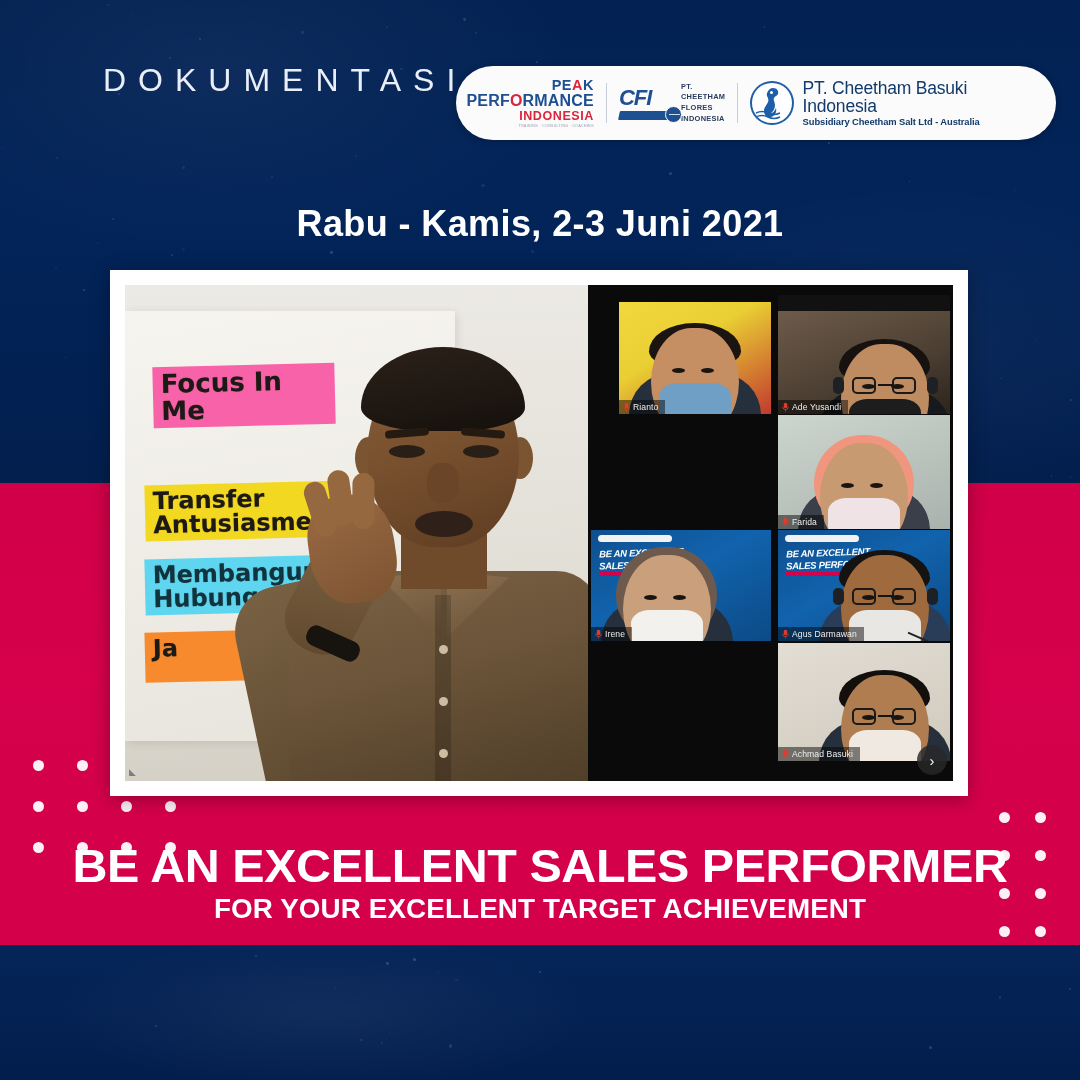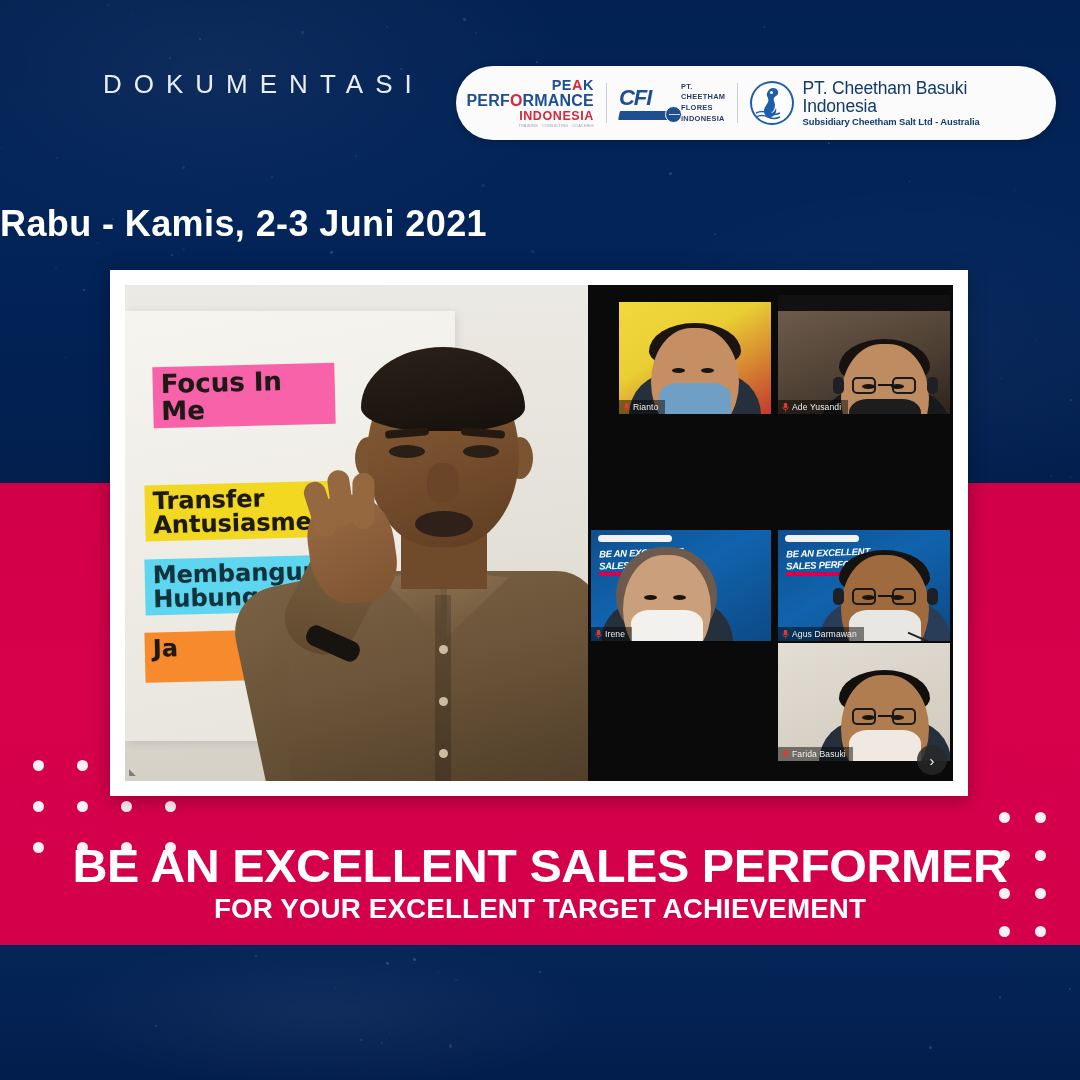--- a/index.html
+++ b/index.html
@@ -33,23 +33,23 @@
     position:absolute; left:0; top:945px; width:1080px; height:135px;
     background:
       radial-gradient(ellipse 420px 120px at 30% 50%, rgba(255,255,255,.05), rgba(255,255,255,0) 65%),
       linear-gradient(180deg,#052558 0%,#021e4d 100%);
   }
   .starfield { position:absolute; inset:0; pointer-events:none; }
   .star { position:absolute; background:rgba(255,255,255,.35); border-radius:50%; }
 
   
   .dokumentasi {
-    position:absolute; left:103px; top:69px;
+    position:absolute; left:103px; top:62px;
     color:#e9eef8;
-    font-size:26px;
+    font-size:32px;
     letter-spacing:12px;
     font-weight:400;
   }
 
   
   .logo-bar {
     position:absolute; left:456px; top:66px;
     width:600px; height:74px;
     background:#fbfbfb;
     border-radius:37px;
@@ -96,21 +96,21 @@
     width:44px; height:44px; border-radius:50%;
     border:2px solid #1f5fa9; position:relative; overflow:hidden; background:#fff;
   }
   .cgi-mark svg { position:absolute; left:0; top:0; }
   .cgi-t1 { font-size:17.5px; color:#123a6b; line-height:1.05; letter-spacing:-.2px; }
   .cgi-t2 { font-size:9.4px; font-weight:bold; color:#123a6b; letter-spacing:-.1px; margin-top:1px; }
 
   
   .event-date {
     position:absolute; left:0; top:203px; width:1080px;
-    text-align:left; color:#fff;
+    text-align:center; color:#fff;
     font-size:36px; font-weight:bold; letter-spacing:.4px;
   }
 
   
   .dot-grid { position:absolute; display:grid; }
   .dot-grid span { width:11px; height:11px; border-radius:50%; background:#fdf0f4; }
   #dots-left  { left:33px; top:760px; grid-template-columns:repeat(4,44px); grid-template-rows:repeat(3,41px); }
   #dots-right { left:999px; top:812px; grid-template-columns:repeat(2,36px); grid-template-rows:repeat(4,38px); }
 
   
@@ -516,20 +516,40 @@
               <div class="nametag">
                 <svg class="mic-icon" viewBox="0 0 8 11">
                   <rect x="2" y="0.6" width="4" height="6.4" rx="2" fill="#e23b2e"></rect>
                   <path d="M0.8 5.2a3.2 3.2 0 0 0 6.4 0" stroke="#e23b2e" stroke-width="1" fill="none"></path>
                   <rect x="3.6" y="8.2" width="0.9" height="2.3" fill="#e23b2e"></rect>
                 </svg>
                 <span>Ade Yusandi</span>
               </div>
             </div>
           </div>
+          <div class="tile" style="left: 190px; top: 130px; width: 172px; height: 114px;">
+            <div class="tile-video" style="background: linear-gradient(160deg, rgb(205, 213, 207) 0%, rgb(169, 178, 172) 100%);">
+              <div style="position: absolute; inset: 0px;">
+                <div class="person-body" style="left:20px;top:73.36px;width:132px;height:114px;background:#3a3f4a;"></div>
+                <div class="person-hair" style="left:35.84px;top:20px;width:100.32px;height:87.48px;background:#f0967f;border-radius:48% 48% 30% 30%/56% 56% 44% 44%;"></div>
+                <div class="person-head" style="left:42px;top:28px;width:88px;height:108px;background:#c89a72;"></div>
+                <div style="position:absolute;left:63.12px;top:67.96000000000001px;width:13px;height:5px;border-radius:50%;background:#1a1411;"></div>
+                <div style="position:absolute;left:92.16px;top:67.96000000000001px;width:13px;height:5px;border-radius:50%;background:#1a1411;"></div>
+                <div class="mask" style="left:49.92px;top:83.08px;width:72.16px;height:51.839999999999996px;background:#f0e3e6;"></div>
+              </div>
+              <div class="nametag">
+                <svg class="mic-icon" viewBox="0 0 8 11">
+                  <rect x="2" y="0.6" width="4" height="6.4" rx="2" fill="#e23b2e"></rect>
+                  <path d="M0.8 5.2a3.2 3.2 0 0 0 6.4 0" stroke="#e23b2e" stroke-width="1" fill="none"></path>
+                  <rect x="3.6" y="8.2" width="0.9" height="2.3" fill="#e23b2e"></rect>
+                </svg>
+                <span>Farida</span>
+              </div>
+            </div>
+          </div>
           <div class="tile" style="left: 3px; top: 245px; width: 180px; height: 111px;">
             <div class="tile-video">
               <div class="zoom-bg-slide"></div>
               <div class="slide-bar"></div>
               <div class="slide-t1">BE AN EXCELLENT</div>
               <div class="slide-t2">SALES PERFORMER</div>
               <div class="slide-t3"></div>
               <div style="position: absolute; inset: 0px;">
                 <div class="person-body" style="left:9.599999999999994px;top:70.36px;width:132px;height:111px;background:#26303d;"></div>
                 <div class="person-hair" style="left:25.439999999999998px;top:17px;width:100.32px;height:87.48px;background:#6d5a4c;border-radius:48% 48% 30% 30%/56% 56% 44% 44%;"></div>
@@ -591,21 +611,21 @@
                 <div class="glass-lens" style="left:113.68px;top:64.96000000000001px;"></div>
                 <div class="glasses-bar" style="left:99.6px;top:71.96000000000001px;width:14.96px;"></div>
                 <div class="mask" style="left:70.56px;top:87.08px;width:72.16px;height:51.839999999999996px;background:#efe9e2;"></div>
               </div>
               <div class="nametag">
                 <svg class="mic-icon" viewBox="0 0 8 11">
                   <rect x="2" y="0.6" width="4" height="6.4" rx="2" fill="#e23b2e"></rect>
                   <path d="M0.8 5.2a3.2 3.2 0 0 0 6.4 0" stroke="#e23b2e" stroke-width="1" fill="none"></path>
                   <rect x="3.6" y="8.2" width="0.9" height="2.3" fill="#e23b2e"></rect>
                 </svg>
-                <span>Farida Basuki</span>
+                <span>Achmad Basuki</span>
               </div>
             </div>
           </div>
         </div>
 
       <div class="next-arrow">›</div>
       <div class="resize-grip">◣</div>
     </div>
   </div>
 

